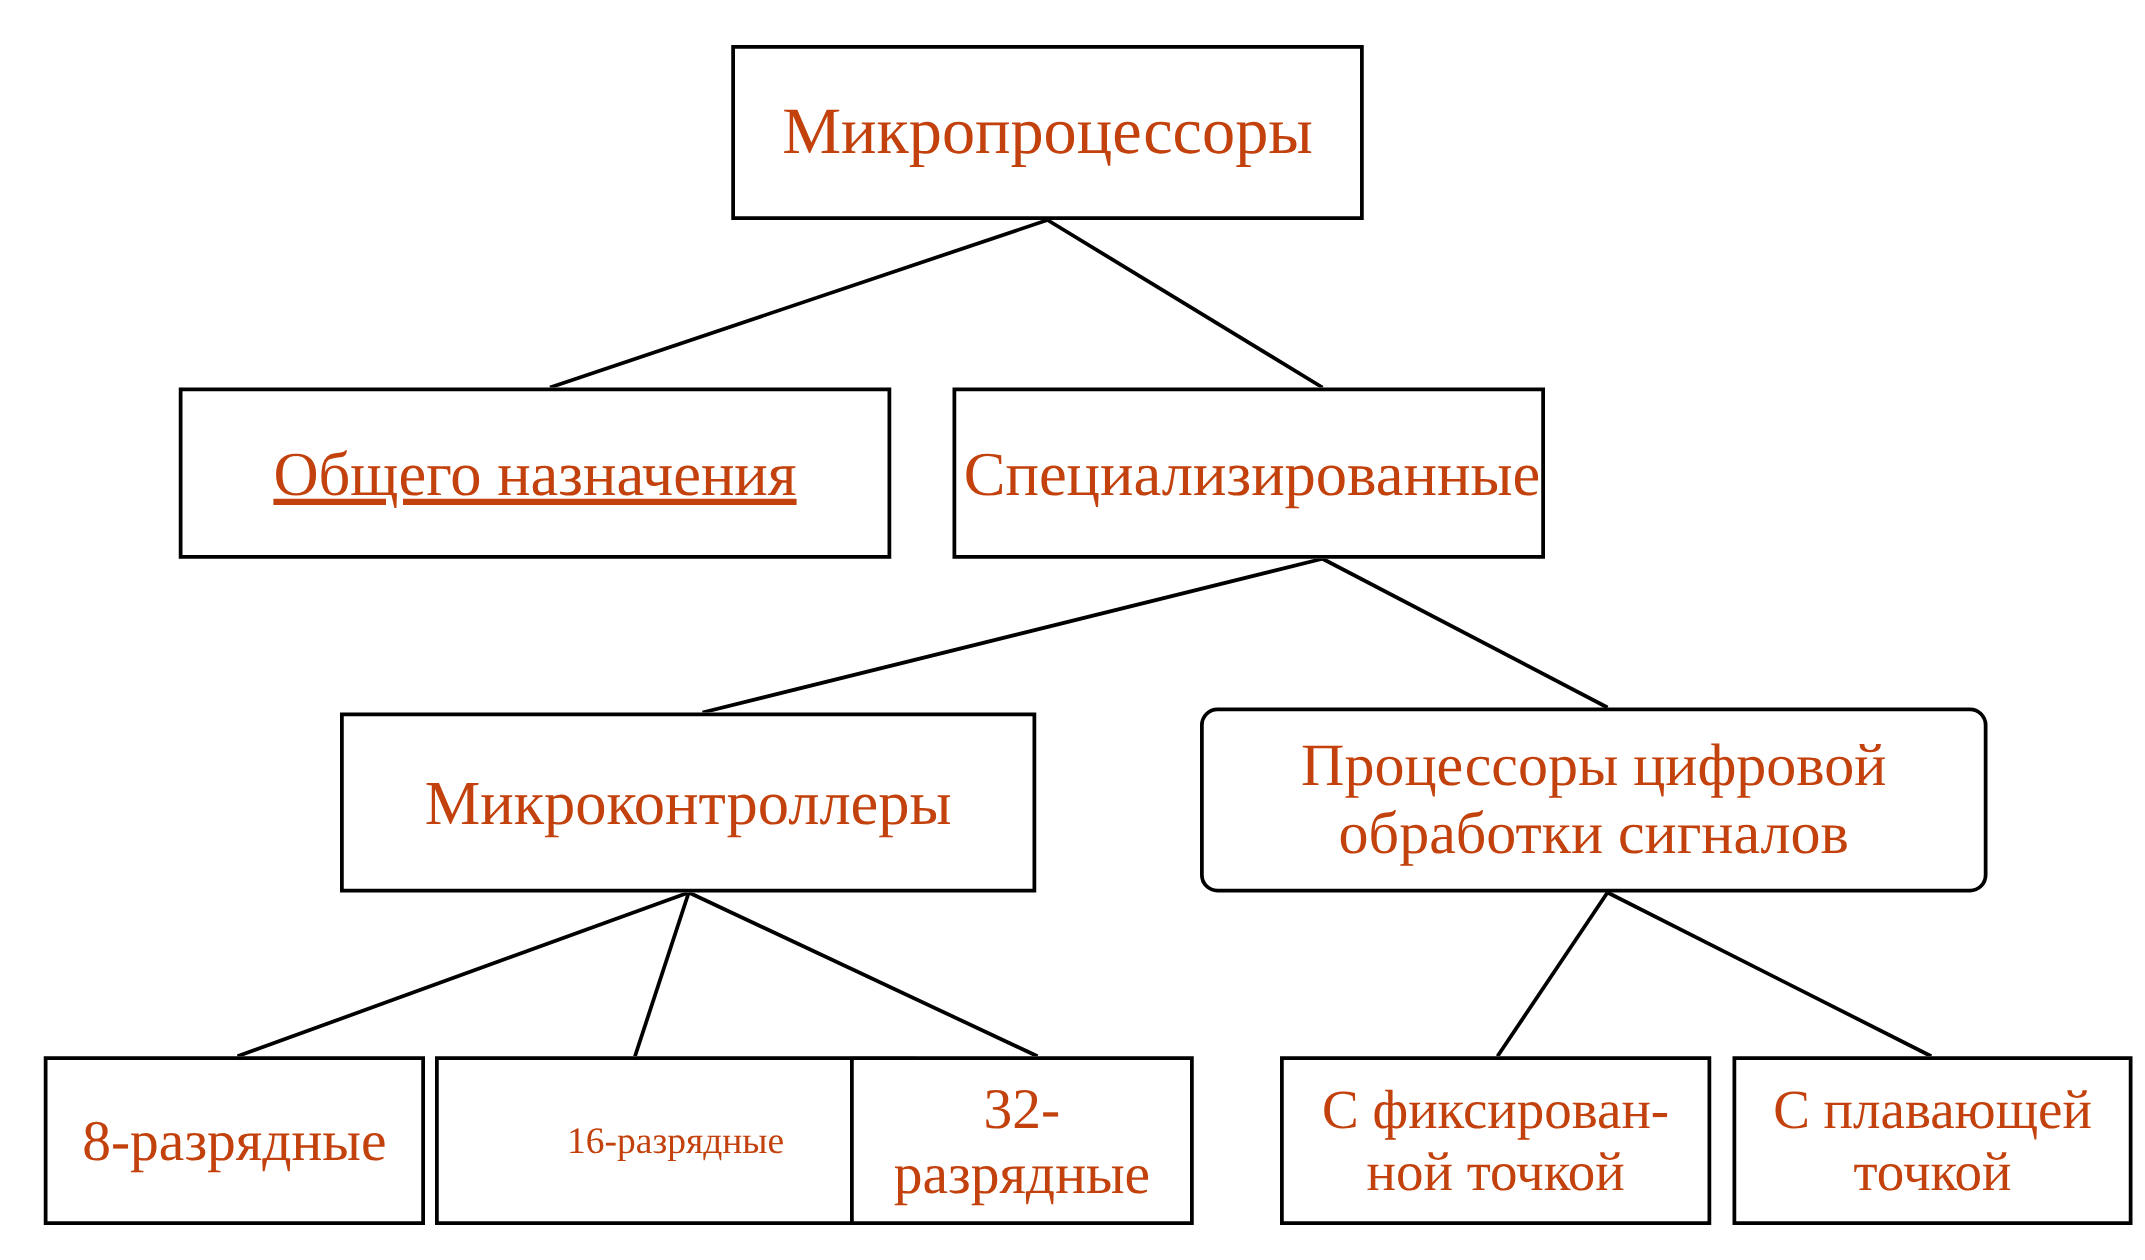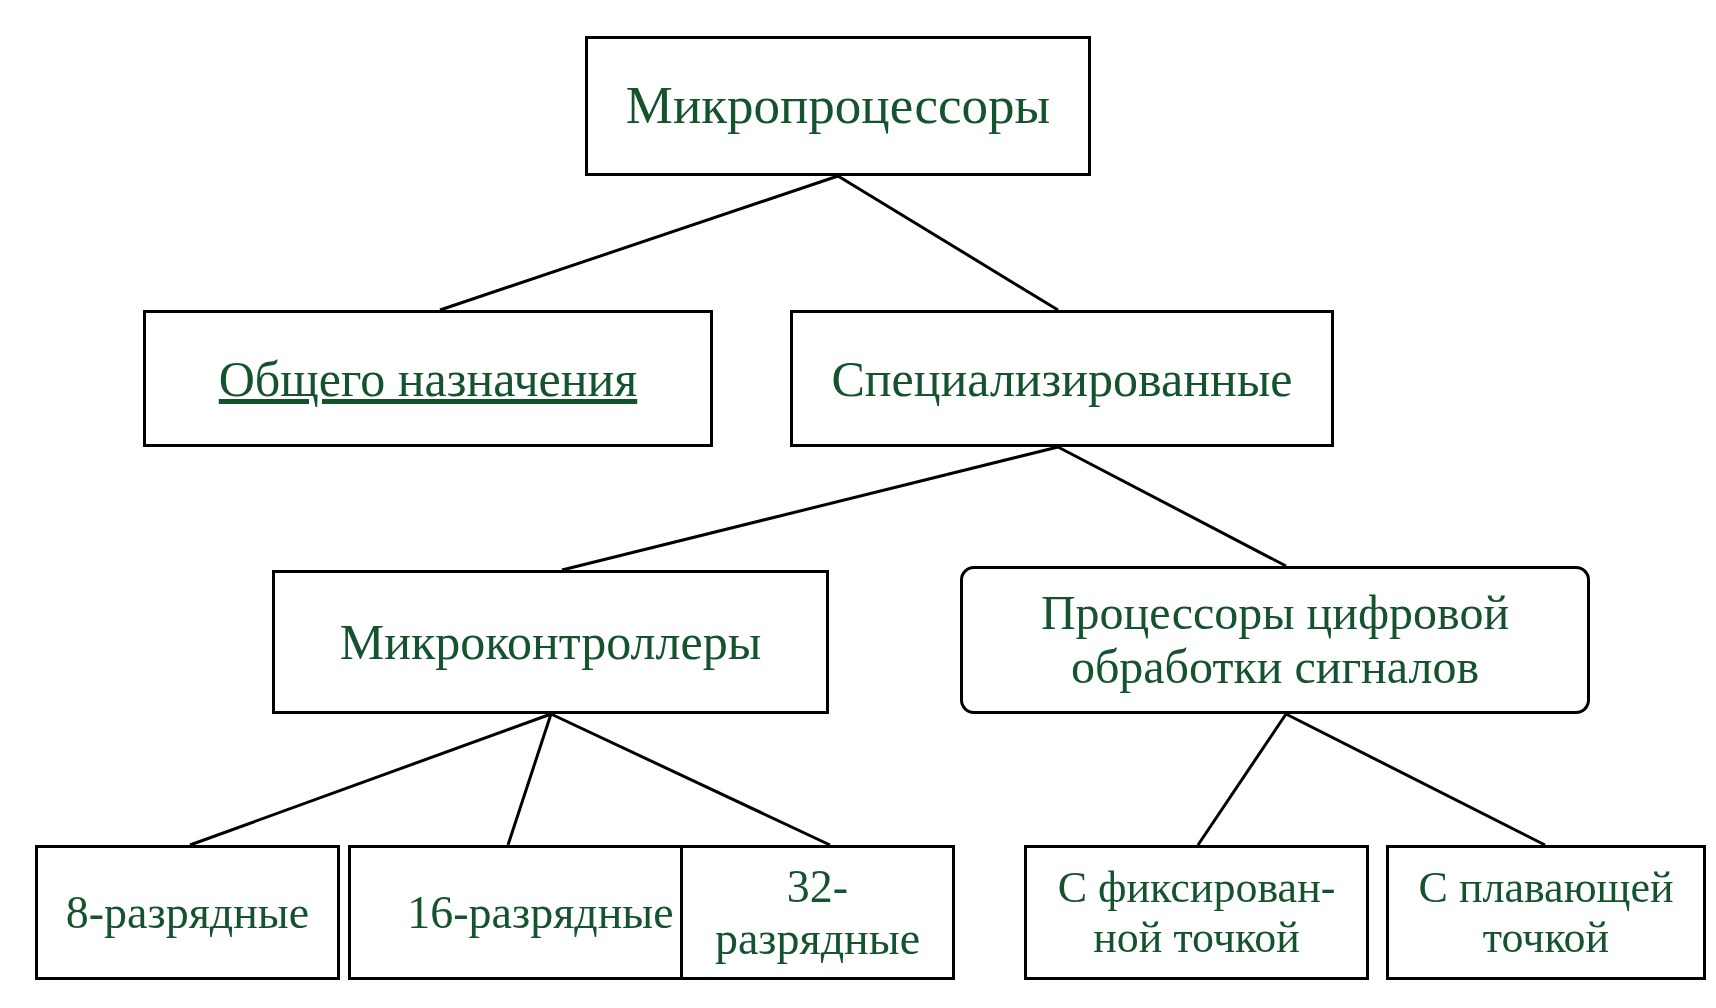--- a/index.html
+++ b/index.html
@@ -31,35 +31,35 @@
     position: absolute;
     box-sizing: border-box;
     border: 3px solid #000000;
     background: #ffffff;
     display: flex;
     align-items: center;
     justify-content: center;
     text-align: center;
     line-height: 1.12;
     font-family: "Liberation Serif", serif;
-    color: #14532d;
+    color: #c2410c;
     padding: 2px 6px;
   }
   .node span {
     display: block;
     width: 100%;
   }
   
   .n-root      { left: 585px;  top: 36px;  width: 506px; height: 140px; font-size: 53px; }
   .n-general   { left: 143px;  top: 310px; width: 570px; height: 137px; font-size: 50px; text-decoration: underline; }
-  .n-special   { left: 762px;  top: 310px; width: 544px; height: 137px; font-size: 50px; margin-left: 28px; }
+  .n-special   { left: 762px;  top: 310px; width: 474px; height: 137px; font-size: 50px; }
   .n-mcu       { left: 272px;  top: 570px; width: 557px; height: 144px; font-size: 50px; }
   .n-dsp       { left: 960px;  top: 566px; width: 630px; height: 148px; font-size: 48px; border-radius: 14px; }
   .n-8bit      { left: 35px;   top: 845px; width: 305px; height: 135px; font-size: 46px; }
-  .n-16bit     { left: 348px;  top: 845px; width: 385px; height: 135px; font-size: 46px; }
+  .n-16bit     { left: 348px;  top: 845px; width: 385px; height: 135px; font-size: 30px; }
   .n-32bit     { left: 680px;  top: 845px; width: 275px; height: 135px; font-size: 46px; }
   .n-fixed     { left: 1024px; top: 845px; width: 345px; height: 135px; font-size: 44px; }
   .n-float     { left: 1386px; top: 845px; width: 320px; height: 135px; font-size: 44px; }
 </style>
 </head>
 <body>
 
 <div id="diagram">
 
   <svg id="edges" viewBox="0 0 1716 1008" width="1716" height="1008" xmlns="http://www.w3.org/2000/svg">

